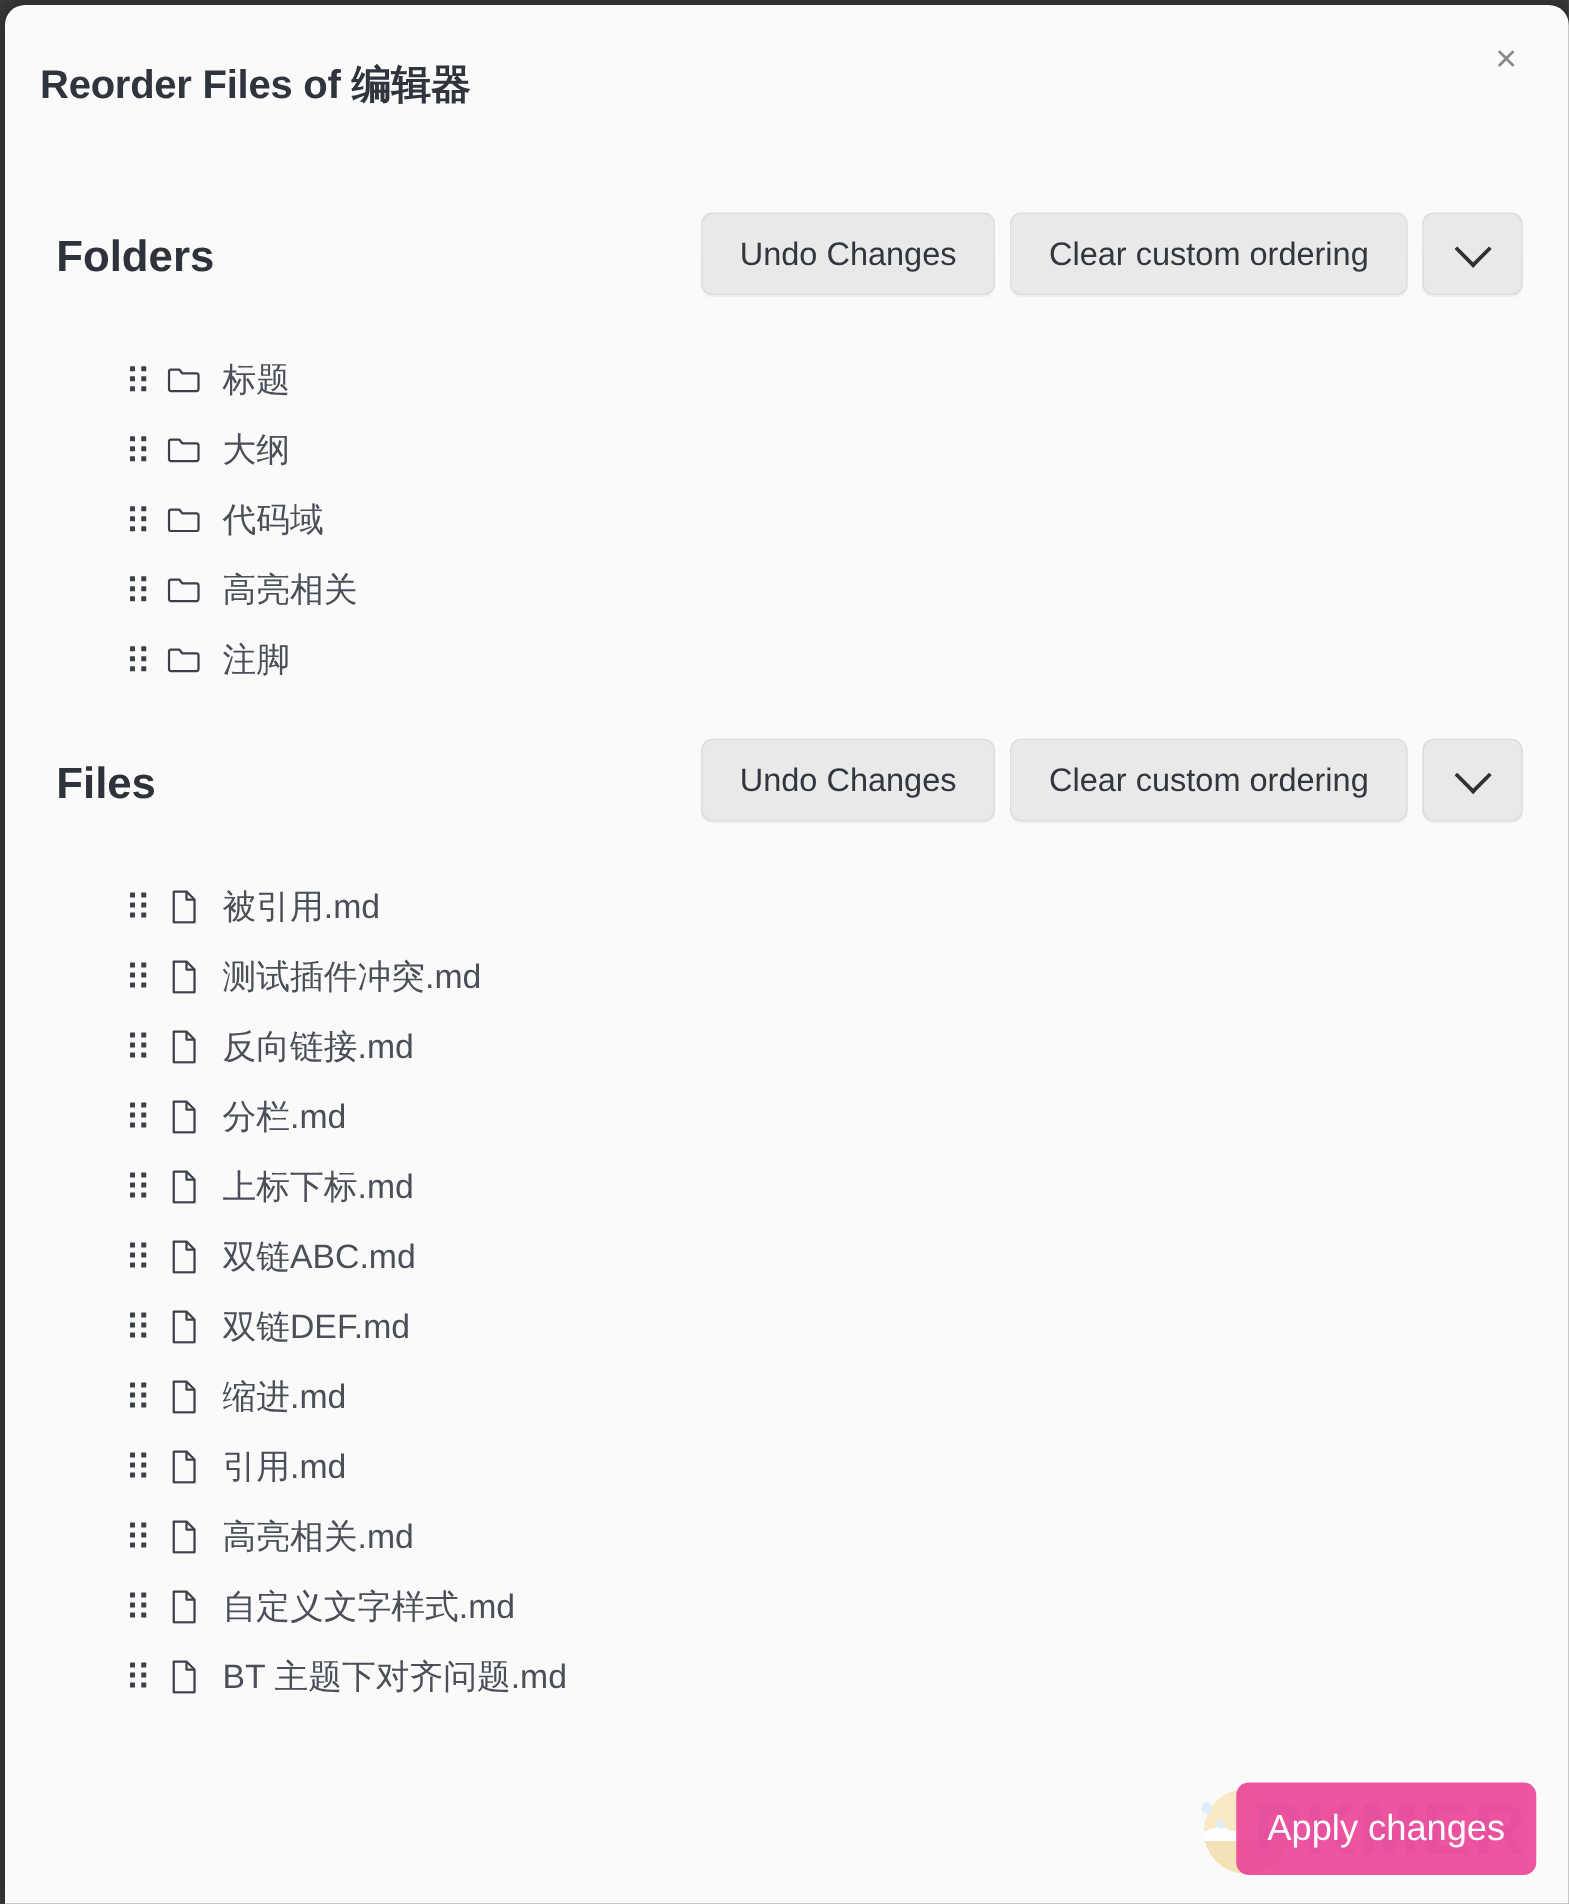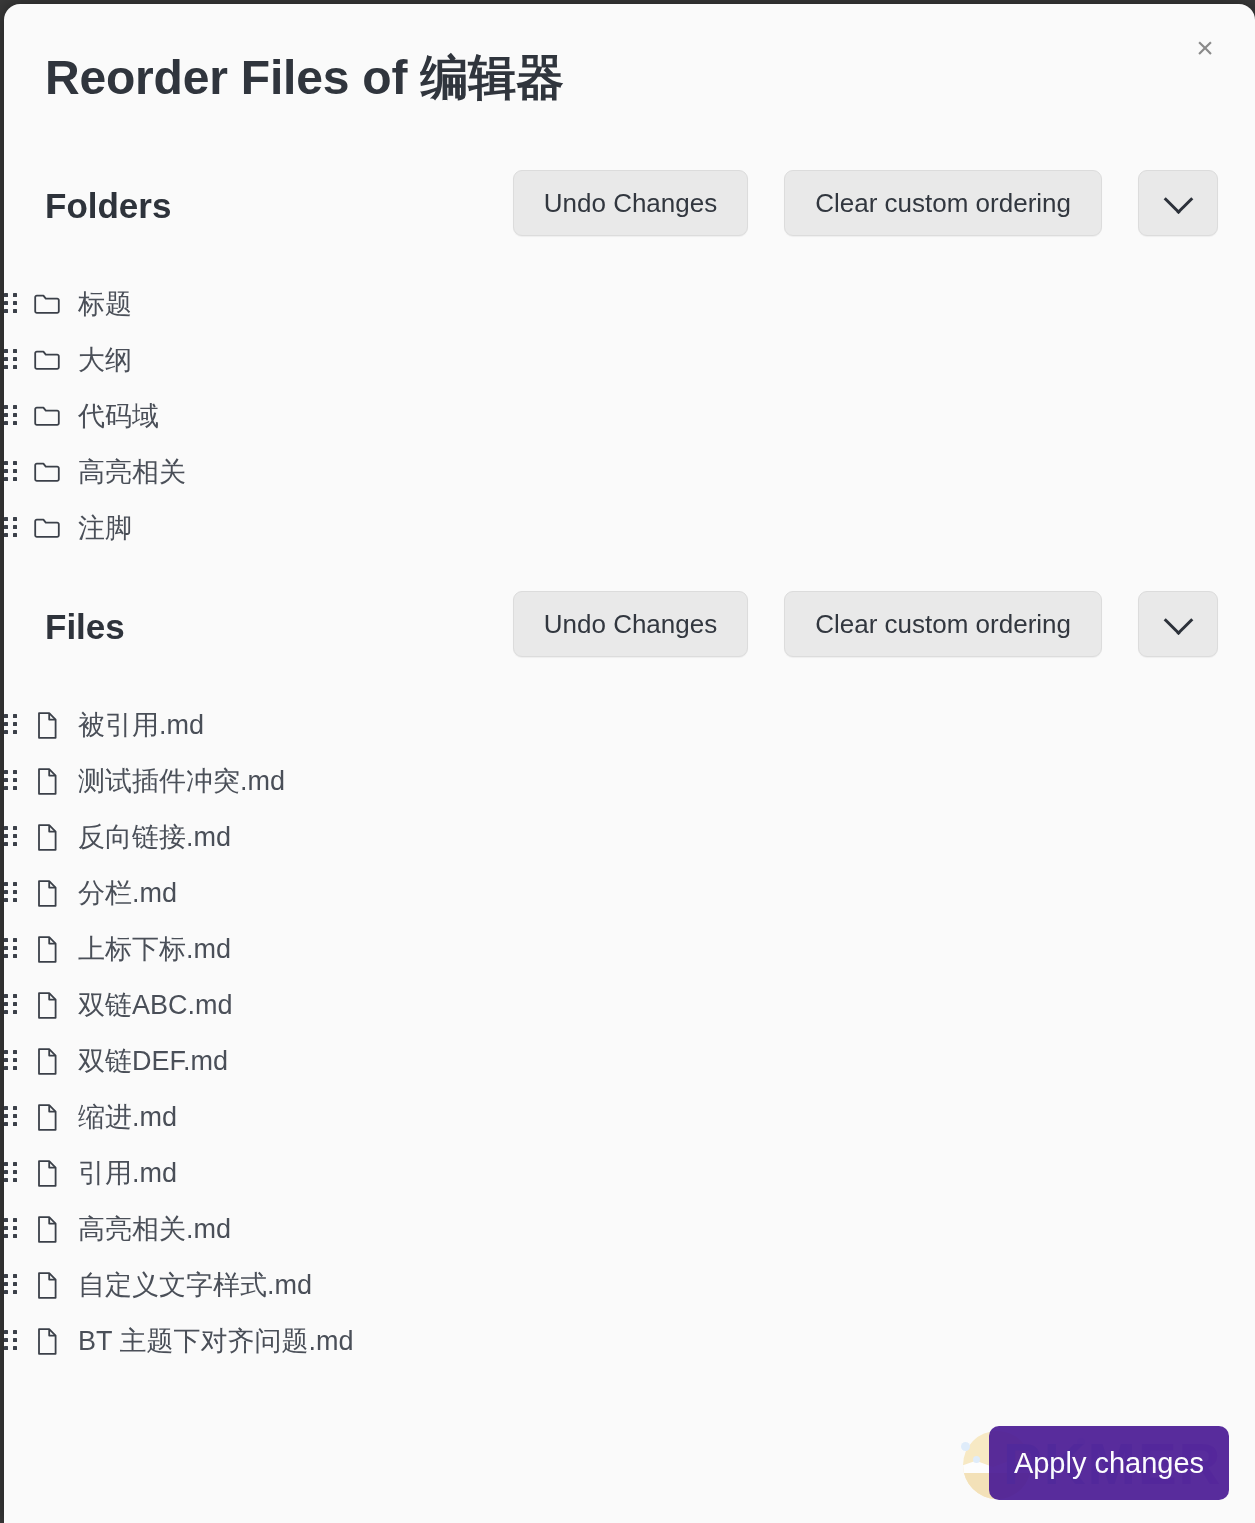--- a/index.html
+++ b/index.html
@@ -40,23 +40,23 @@
     font-size: 30px;
     font-weight: 300;
     line-height: 1;
     cursor: pointer;
     user-select: none;
   }
 
   
   #title {
     position: absolute;
-    left: 41px;
+    left: 28px;
     top: 42px;
-    font-size: 48px;
+    font-size: 32px;
     font-weight: 700;
     color: #30353d;
     letter-spacing: -0.2px;
     white-space: nowrap;
   }
 
   
   .section-head {
     position: absolute;
     left: 0;
@@ -70,21 +70,21 @@
     font-size: 35px;
     font-weight: 700;
     color: #2e333b;
   }
   .btn-row {
     position: absolute;
     right: 37px;
     top: 0;
     display: flex;
     align-items: center;
-    gap: 36px;
+    gap: 12px;
     padding-left: 47px;
   }
   .btn {
     background: #e9e9e9;
     border: 1px solid #dcdcdc;
     border-radius: 9px;
     color: #32373f;
     font-size: 26px;
     font-family: "Liberation Sans", "DejaVu Sans", sans-serif;
     padding: 0 30px;
@@ -115,20 +115,21 @@
   .list {
     position: absolute;
     left: 0;
     width: 1251px;
   }
   .row {
     position: relative;
     height: 56px;
     display: flex;
     align-items: center;
+    padding-left: 100px;
     cursor: grab;
   }
   .grip {
     width: 14px;
     height: 22px;
     margin-right: 16px;
     flex: 0 0 auto;
     display: grid;
     grid-template-columns: 5px 5px;
     grid-template-rows: 4px 4px 4px;
@@ -220,21 +221,21 @@
     background-clip: text;
     color: transparent;
     opacity: 0.85;
   }
   #apply-btn {
     position: absolute;
     left: 30px;
     top: 2px;
     width: 240px;
     height: 74px;
-    background: #4c1d95;
+    background: #ec4899;
     border: none;
     border-radius: 10px;
     color: #ffffff;
     font-size: 29px;
     font-family: "Liberation Sans", "DejaVu Sans", sans-serif;
     cursor: pointer;
     opacity: 0.93;
   }
 </style>
 </head>

